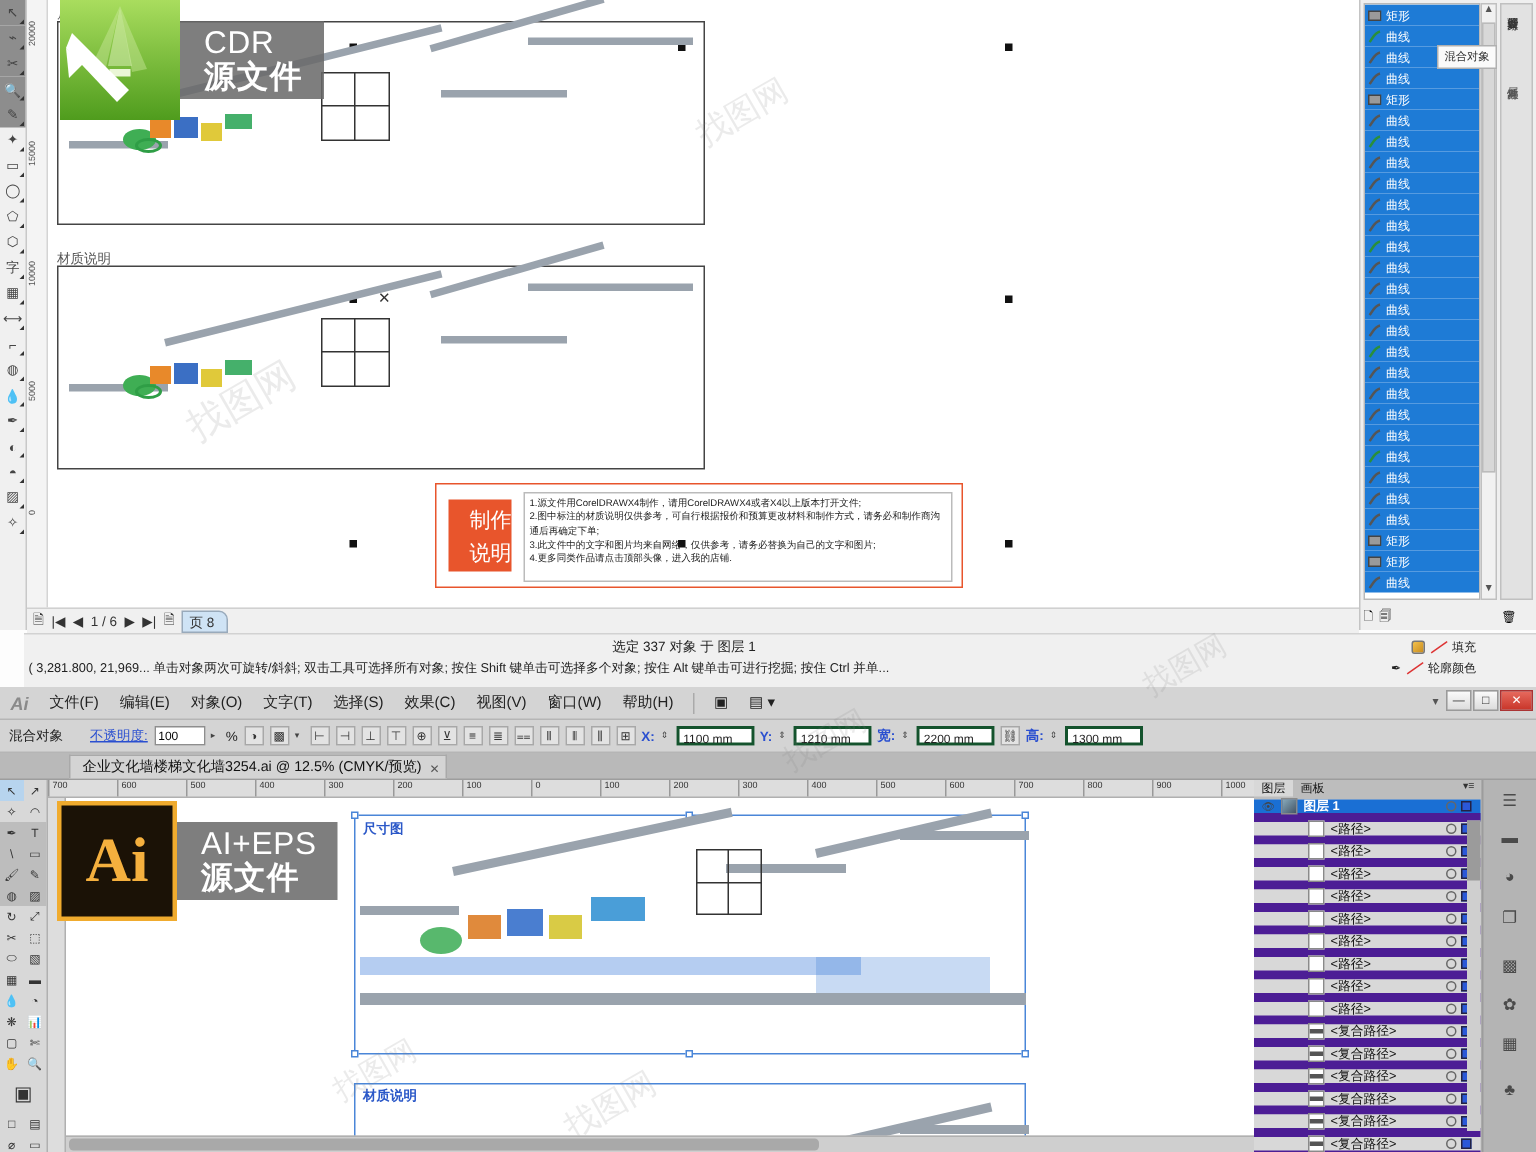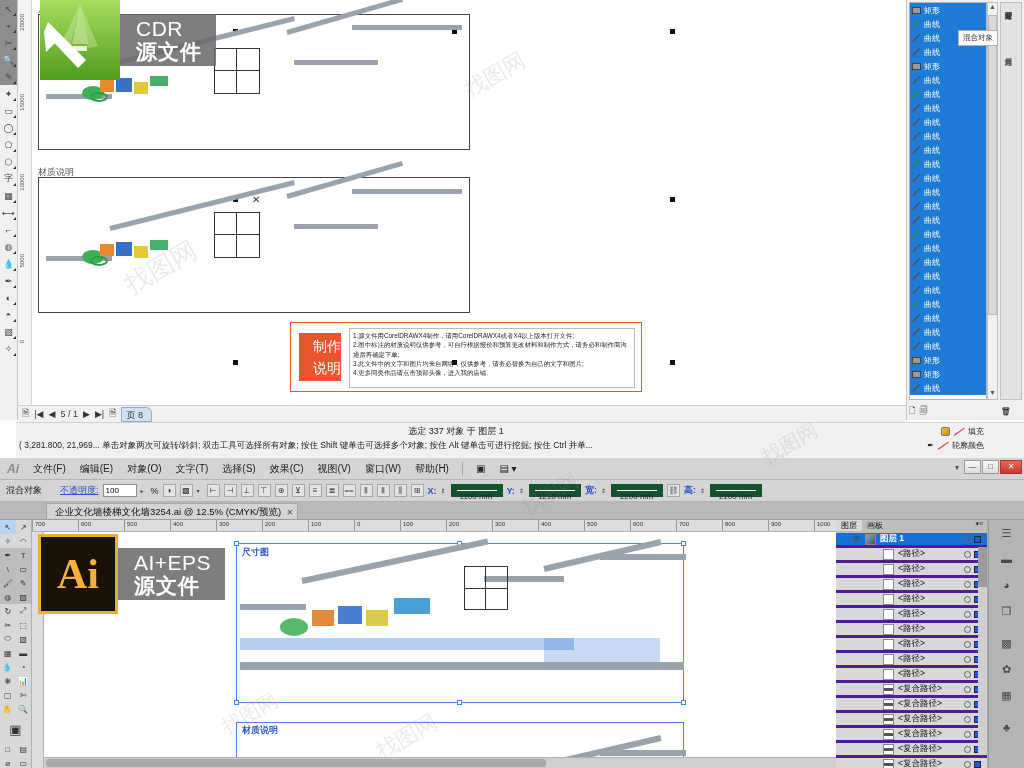--- a/index.html
+++ b/index.html
@@ -60,21 +60,21 @@
   .ai-logo { width:26px; text-align:center; font-weight:bold; font-size:12px; color:#8a8a8a; font-style:italic; }
   .ai-menubar .mi { padding:0 7px; font-size:10px; color:#222; height:22px; line-height:22px; }
   .ai-winbtns { position:absolute; right:2px; top:2px; display:flex; gap:1px; align-items:center; }
   .wb { width:17px; height:14px; border:1px solid #9a9a9a; background:linear-gradient(#fbfbfb,#dcdcdc); font-size:8px; line-height:12px; text-align:center; color:#333; }
   .wb.close { background:linear-gradient(#e66a5e,#c9362a); color:#fff; border-color:#a33; width:22px;}
 
   .ai-ctrlbar { position:absolute; left:0; top:22px; width:1024px; height:22px; background:#d4d4d4; border-bottom:1px solid #b5b5b5; display:flex; align-items:center; font-size:9px; color:#222; gap:4px; padding-left:6px;}
   .ai-ctrlbar .lbl { color:#222; }
   .ai-ctrlbar .lnk { color:#2a4fd0; text-decoration:underline; }
   .ai-ctrlbar input.fld { width:34px; height:13px; font-size:8px; border:1px solid #8e8e8e; background:#fff; padding:0 2px; }
-  .ai-ctrlbar .numbox { width:52px; height:13px; border:6px solid #14532d; background:#fff; font-size:8px; line-height:13px; padding-left:3px; }
+  .ai-ctrlbar .numbox { width:52px; height:13px; border:2px solid #14532d; background:#fff; font-size:8px; line-height:13px; padding-left:3px; }
   .ai-ctrlbar .ibtn { width:13px; height:13px; border:1px solid #a8a8a8; background:#e3e3e3; font-size:8px; line-height:12px; text-align:center; color:#333;}
   .spin { display:inline-block; width:6px; font-size:6px; line-height:6px; color:#444;}
   .blue { color:#2a4fd0; font-weight:bold; }
 
   .ai-tabbar { position:absolute; left:0; top:44px; width:1024px; height:18px; background:#b9b9b9; border-bottom:1px solid #9d9d9d; }
   .ai-doctab { position:absolute; left:46px; top:1px; height:16px; background:#d4d4d4; border:1px solid #a9a9a9; border-bottom:none; font-size:9.5px; color:#111; line-height:16px; padding:0 16px 0 8px; }
   .ai-doctab .x { position:absolute; right:4px; top:1px; font-size:8px; color:#555; }
 
   .ai-tools { position:absolute; left:0; top:62px; width:32px; height:248px; background:#d8d8d8; border-right:1px solid #b0b0b0; }
   .ai-tools .tr { display:flex; height:14px; }
@@ -88,21 +88,21 @@
   .ai-canvas { position:absolute; left:44px; top:74px; right:188px; bottom:0; background:#fff; overflow:hidden; }
   .ai-hscroll { position:absolute; left:44px; right:188px; bottom:0; height:11px; background:#cfcfcf; border-top:1px solid #b0b0b0;}
   .ai-hscroll .th { position:absolute; left:2px; top:1px; width:500px; height:8px; background:#a9a9a9; border-radius:3px;}
 
   
   .ai-panels { position:absolute; right:0; top:62px; width:188px; bottom:0; background:#c9c9c9; }
   .ai-layers { position:absolute; left:0; top:0; width:152px; bottom:0; background:#d8d8d8; border-right:1px solid #aaa;}
   .ai-lay-tabs { height:13px; background:#bdbdbd; display:flex; align-items:flex-start; font-size:8px; color:#111; }
   .ai-lay-tabs .lt { padding:0 5px; }
   .ai-lay-tabs .lt.act { background:#d8d8d8; }
-  .lay-row { height:15px; display:flex; align-items:center; gap:4px; font-size:8.5px; color:#111; border-bottom:3px solid #4c1d95; padding-left:16px; background:#d8d8d8;}
+  .lay-row { height:15px; display:flex; align-items:center; gap:4px; font-size:8.5px; color:#111; border-bottom:6px solid #4c1d95; padding-left:5px; background:#d8d8d8;}
   .lay-row.sel { background:#1a6fd4; color:#fff; }
   .lay-row .eye { width:9px; text-align:center; font-size:7px; color:#444;}
   .lay-row .thumb { width:11px; height:11px; border:1px solid #8a8a8a; background:#fff; flex:0 0 11px;}
   .lay-row .right { margin-left:auto; display:flex; gap:3px; padding-right:6px; align-items:center;}
   .lay-row .circ { width:7px; height:7px; border:1px solid #666; border-radius:50%;}
   .lay-row .sq { width:7px; height:7px; background:#2b58d8; border:1px solid #224; }
   .ai-lay-scroll { position:absolute; right:0; top:27px; width:9px; bottom:14px; background:#cfcfcf; }
   .ai-lay-scroll .th { position:absolute; left:0; top:0; width:9px; height:40px; background:#9b9b9b; }
   .ai-dockicons { position:absolute; right:0; top:0; width:36px; bottom:0; background:#b4b4b4; border-left:1px solid #9c9c9c;}
   .ai-dockicons .di { height:26px; display:flex; align-items:center; justify-content:center; font-size:11px; color:#4a4a4a;}
@@ -234,21 +234,21 @@
     </div>
 
     <div class="wm" style="left:90px; top:250px; font-size:26px;">找图网</div>
     <div class="wm" style="left:430px; top:60px; font-size:22px;">找图网</div>
   </div>
 
   <div class="cdr-nav">
     <span>🗎</span>
     <span>|◀</span>
     <span>◀</span>
-    <span>5 / 1</span>
+    <span>1 / 6</span>
     <span>▶</span>
     <span>▶|</span>
     <span>🗎</span>
     <span class="tabpg">页 8</span>
   </div>
 
   <div class="cdr-docker">
     <div class="om-list" id="om-list">
         <div class="om-row">
           <span class="om-ico"><svg width="9" height="9">
@@ -503,21 +503,21 @@
     <span class="numbox">1100 mm</span>
     <span class="blue">Y:</span>
     <span class="spin">⇕</span>
     <span class="numbox">1210 mm</span>
     <span class="blue">宽:</span>
     <span class="spin">⇕</span>
     <span class="numbox">2200 mm</span>
     <span class="ibtn">⛓</span>
     <span class="blue">高:</span>
     <span class="spin">⇕</span>
-    <span class="numbox">2100 mm</span>
+    <span class="numbox">1300 mm</span>
   </div>
 
   <div class="ai-tabbar">
     <div class="ai-doctab">
       <span>企业文化墙楼梯文化墙3254.ai @ 12.5% (CMYK/预览)</span>
       <span class="x">✕</span>
     </div>
   </div>
 
   <div class="ai-tools">

